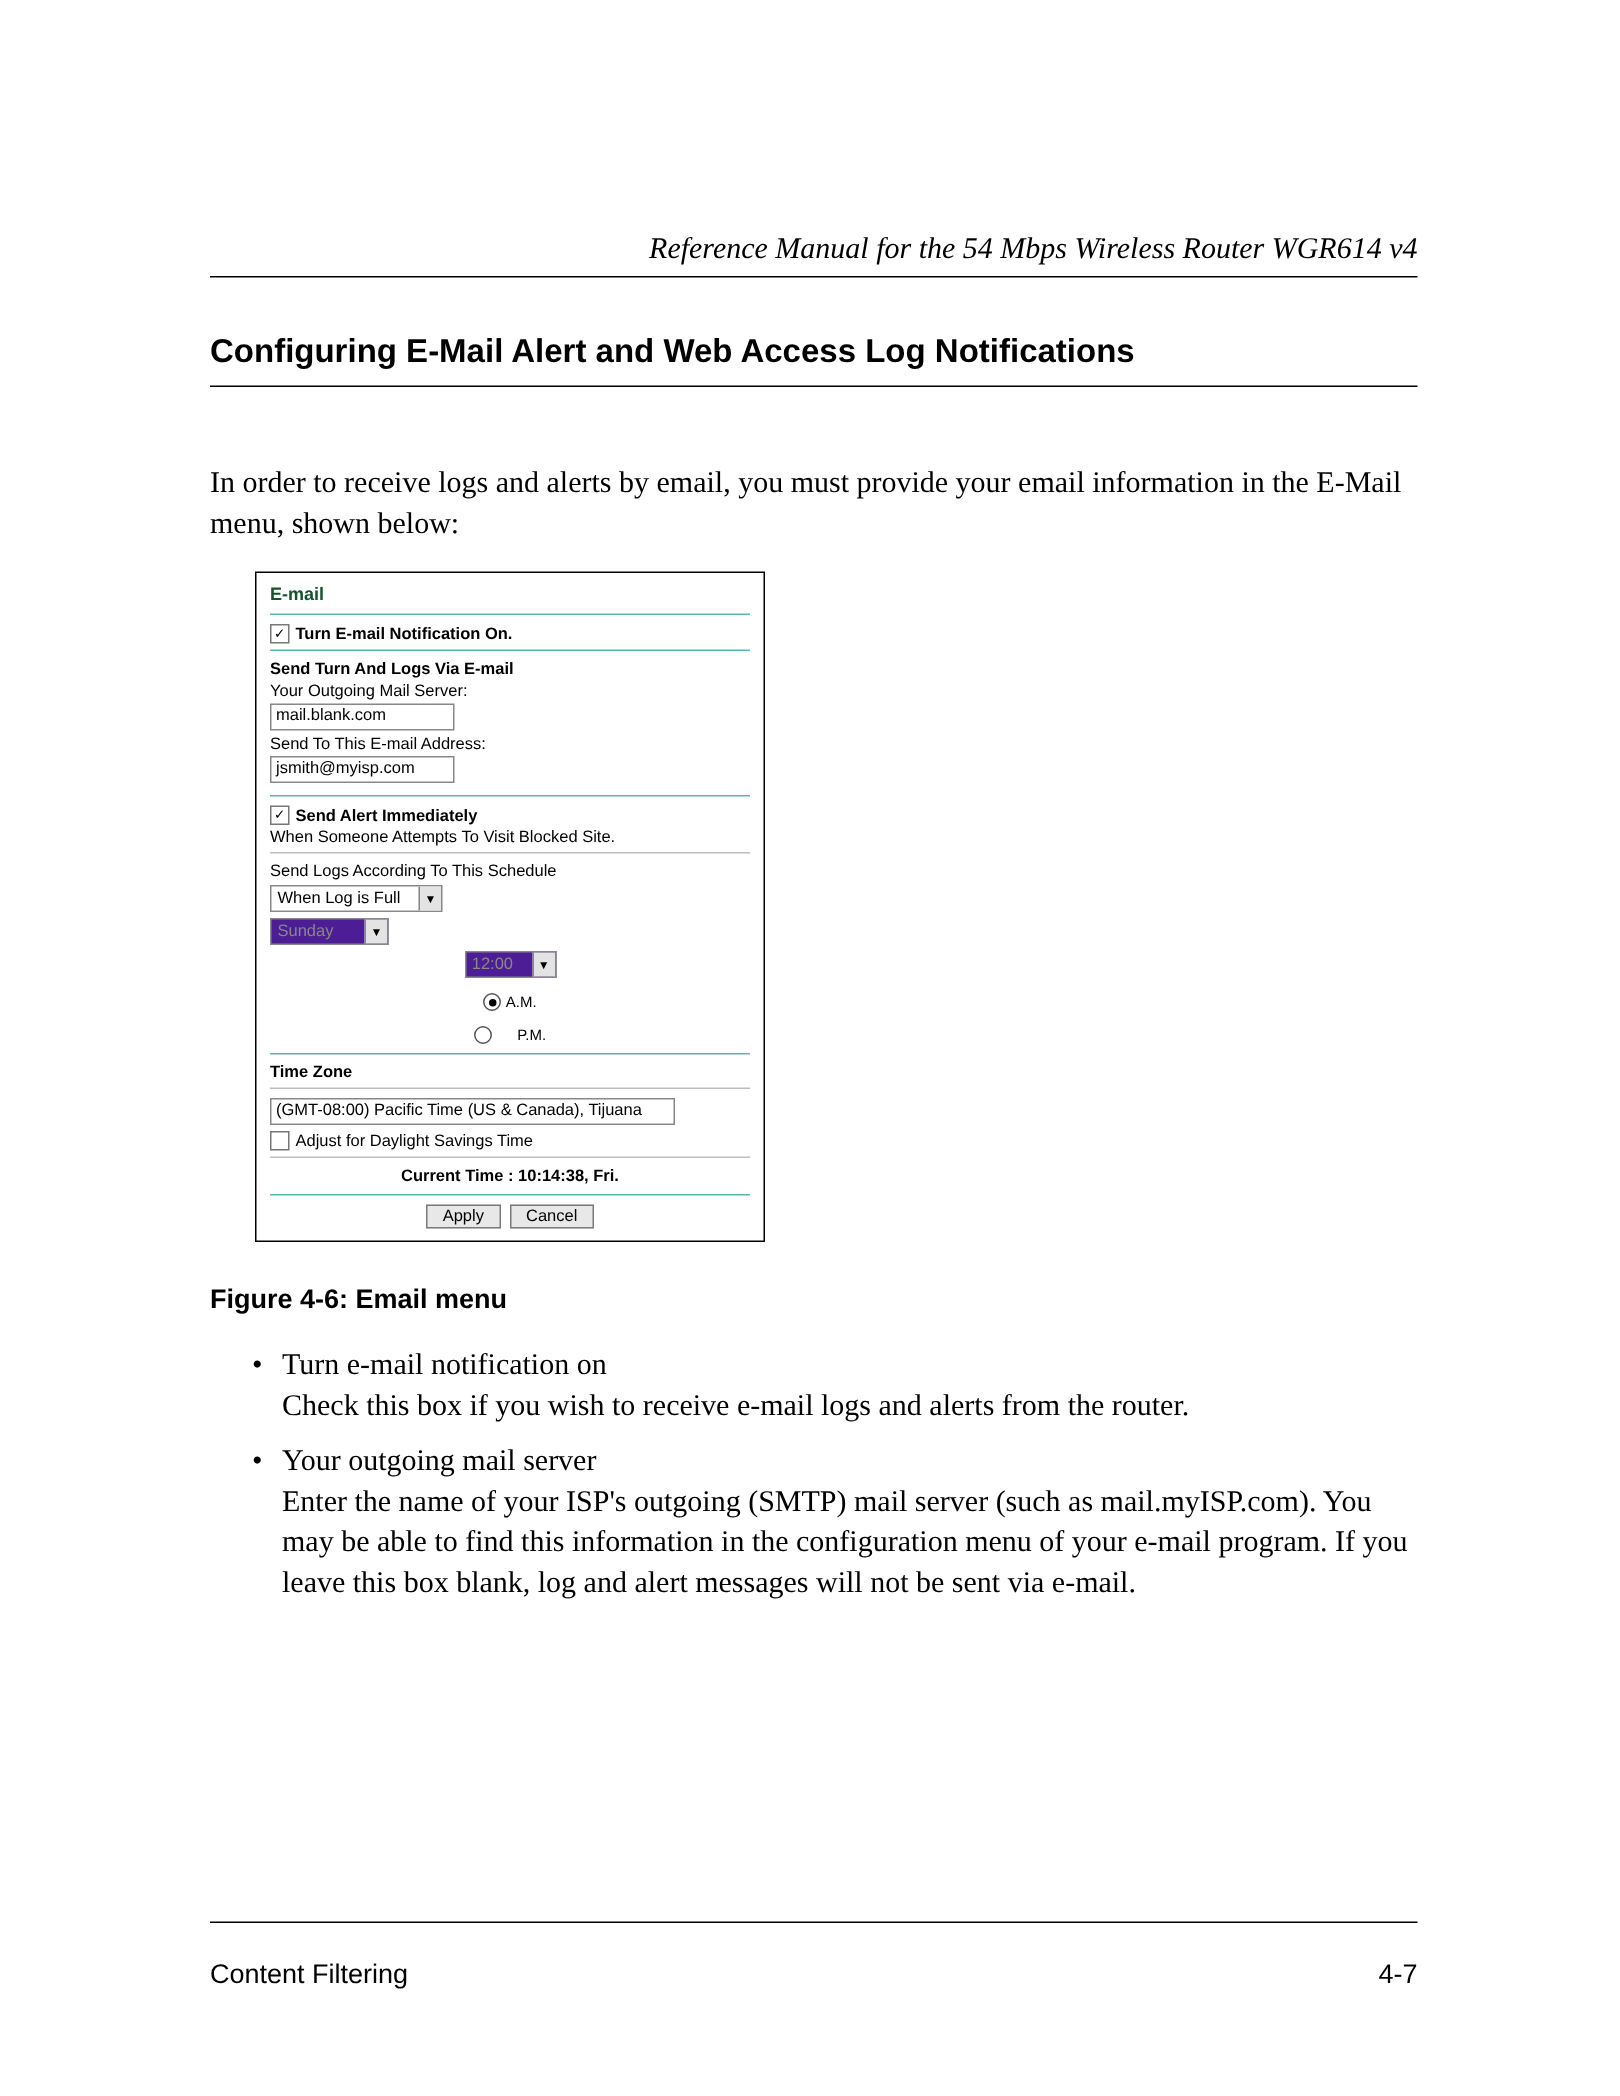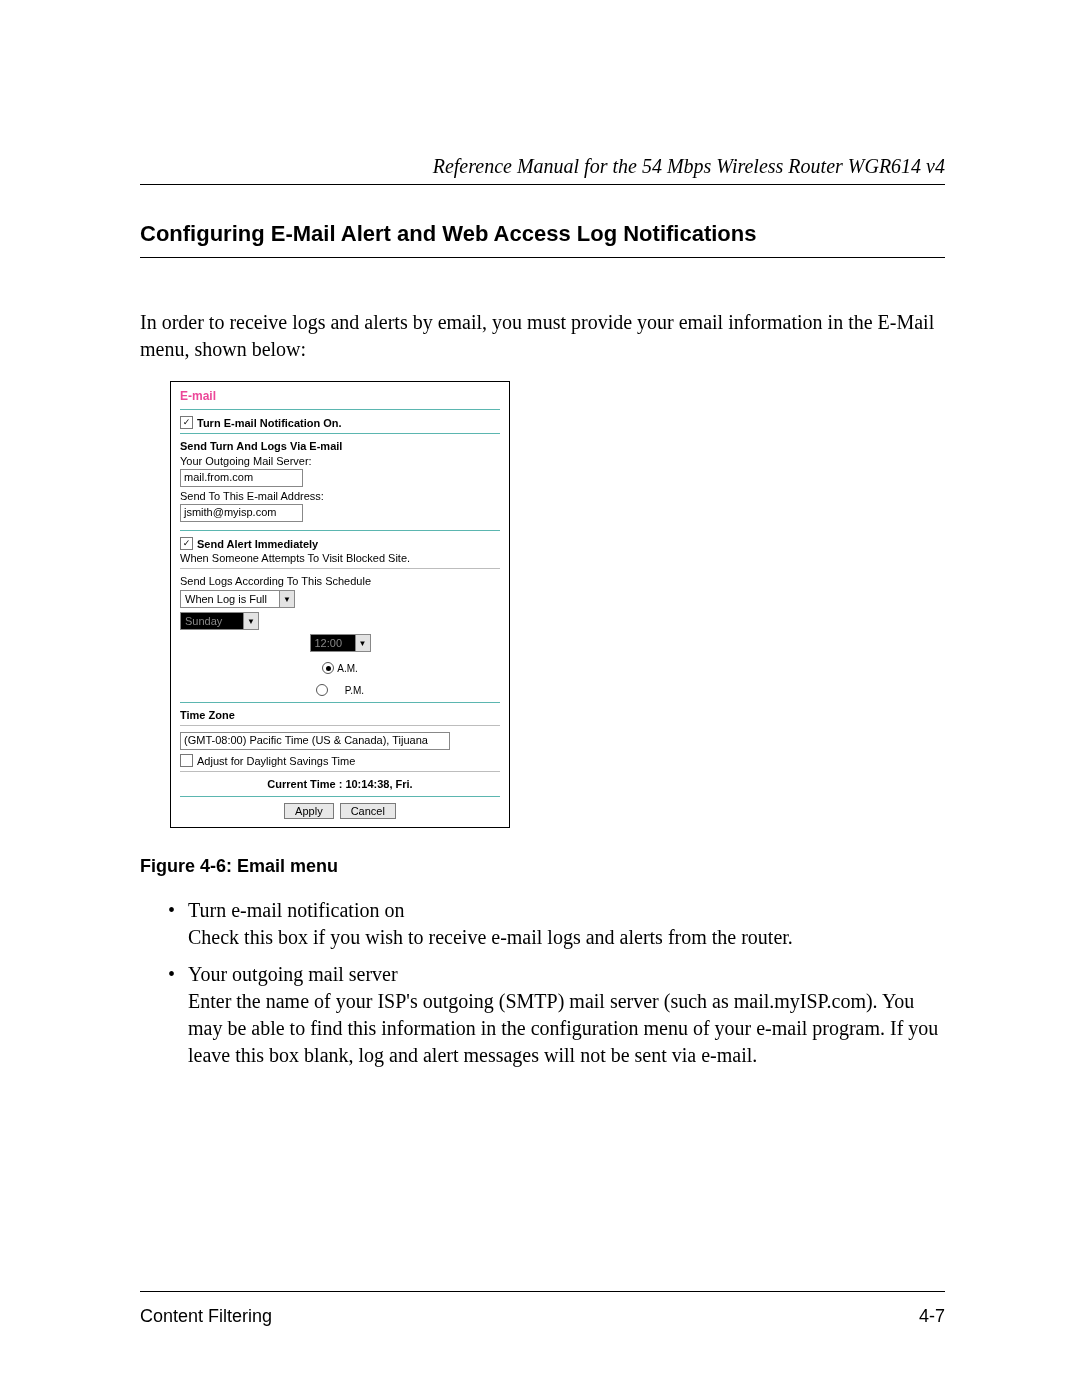--- a/index.html
+++ b/index.html
@@ -43,21 +43,21 @@
     width: 320px;
     border: 1.5px solid #000;
     background: #fff;
     font-family: Arial, Helvetica, sans-serif;
     font-size: 11px;
     color: #000;
     padding: 7px 9px 8px 9px;
     margin: 0 0 18px 30px;
   }
   .panel-title {
-    color: #ec4899;
+    color: #14532d;
     font-weight: bold;
     font-size: 12px;
     margin-bottom: 6px;
   }
   .hr-teal {
     border: none;
     border-top: 1px solid #5bb6b0;
     margin: 4px 0 6px 0;
   }
   .hr-gray {
@@ -98,21 +98,21 @@
   }
   .fake-select {
     display: inline-flex;
     align-items: stretch;
     border: 1px solid #888;
     height: 16px;
     background: #fff;
     font-size: 11px;
   }
   .fake-select.disabled {
-    background: #000000;
+    background: #4c1d95;
     color: #888;
   }
   .fake-select .val {
     padding: 1px 4px;
     min-width: 90px;
     display: flex;
     align-items: center;
   }
   .fake-select.small .val { min-width: 36px; }
   .fake-select.xs .val { min-width: 54px; }
@@ -202,21 +202,21 @@
     left: 0;
     top: 0;
   }
 
   .footer {
     position: absolute;
     left: 140px;
     right: 135px;
     bottom: 70px;
     border-top: 1.5px solid #000;
-    padding-top: 14px;
+    padding-top: 24px;
     font-family: Arial, Helvetica, sans-serif;
     font-size: 18px;
     display: flex;
     justify-content: space-between;
   }
   .footer-date {
     position: absolute;
     left: 0;
     right: 0;
     bottom: 44px;
@@ -242,21 +242,21 @@
 
     <div class="chk-row">
       <span class="chk-box">✓</span>
       <span class="bold">Turn E-mail Notification On.</span>
     </div>
 
     <hr class="hr-teal">
 
     <div class="sec-heading">Send Turn And Logs Via E-mail</div>
     <div class="field-label">Your Outgoing Mail Server:</div>
-    <div class="text-input">mail.from.com</div>
+    <div class="text-input">mail.blank.com</div>
     <div class="field-label">Send To This E-mail Address:</div>
     <div class="text-input">jsmith@myisp.com</div>
 
     <hr class="hr-teal" style="margin-top:8px;">
 
     <div class="chk-row">
       <span class="chk-box">✓</span>
       <span class="bold">Send Alert Immediately</span>
     </div>
     <div>When Someone Attempts To Visit Blocked Site.</div>

